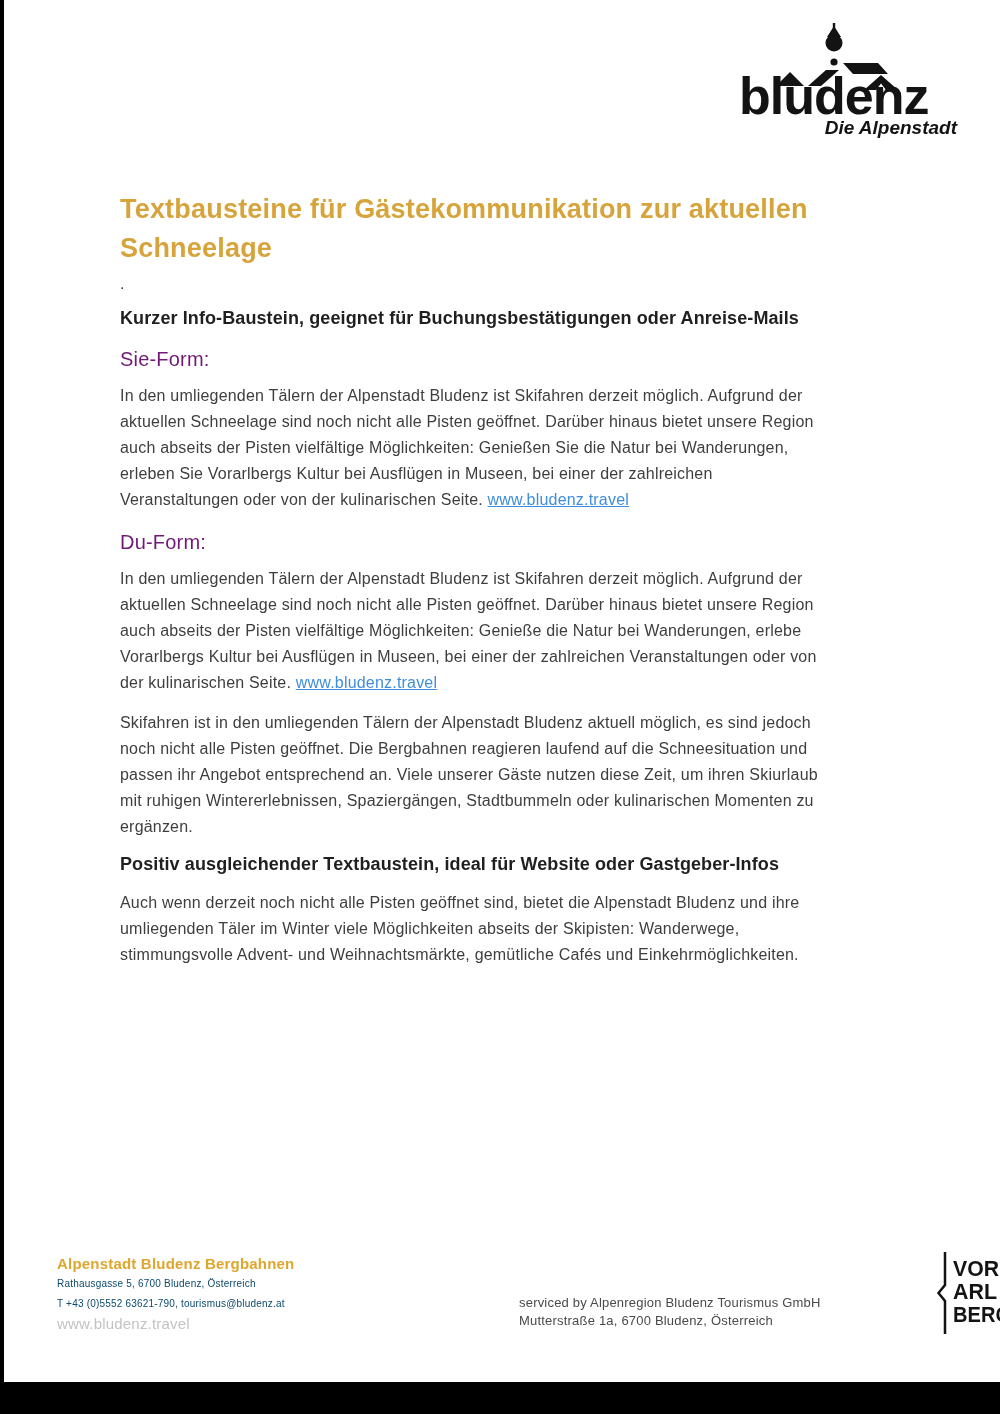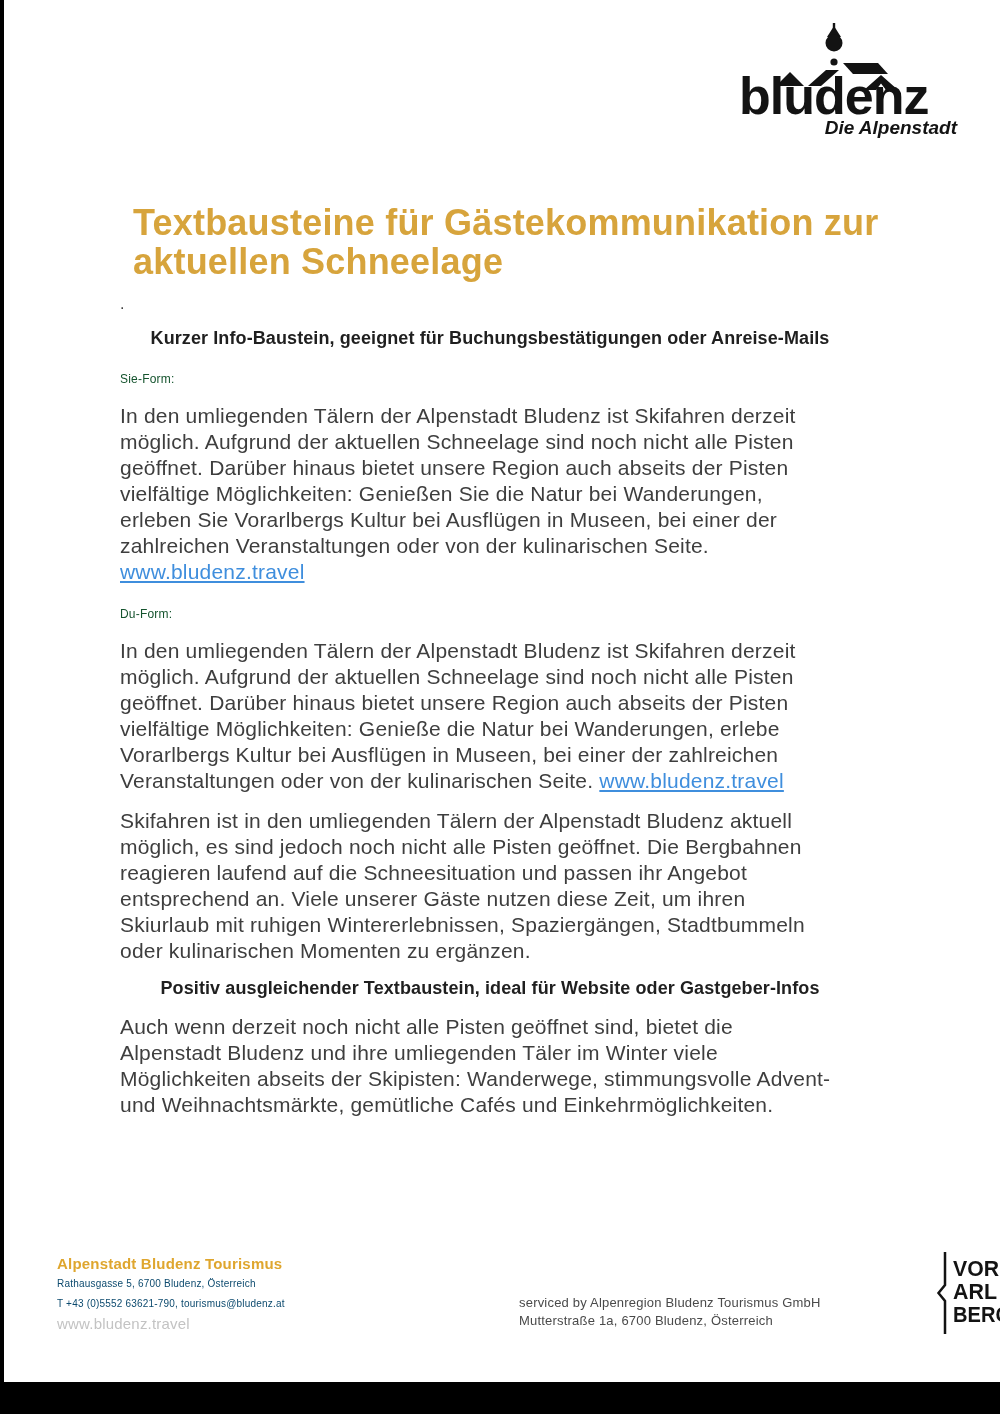--- a/index.html
+++ b/index.html
@@ -18,39 +18,39 @@
   
   .logo{position:absolute;top:22px;right:41px;width:220px;height:118px;}
   .logo svg{width:100%;height:100%;}
   .logo-word{font-weight:bold;font-size:52px;letter-spacing:-1px;fill:#131313;}
   .logo-tag{font-weight:bold;font-style:italic;font-size:19px;fill:#131313;}
   .sky{fill:#131313;}
   .finial{stroke:#131313;stroke-width:2.4;}
   
   .content{position:absolute;left:116px;top:190px;width:740px;}
   h1{
-    margin:13px;width:750px;
-    font-size:36px;line-height:39px;font-weight:bold;
+    margin:0;width:750px;
+    font-size:27px;line-height:39px;font-weight:bold;
     color:#D7A43C;letter-spacing:0.2px;
   }
   .stray-dot{margin-top:6px;height:20px;font-size:16px;color:#3d3d3d;line-height:20px;}
   h2{
     margin:12px 0 0 0;width:740px;
     font-size:18px;line-height:24px;font-weight:bold;
-    color:#1f1f1f;letter-spacing:0.1px;text-align:center;
+    color:#1f1f1f;letter-spacing:0.1px;
   }
   h2.gap-lg30{margin-top:30px;}
   h2.gap-lg42{}
   .form-label{
     margin:17px 0 0 0;
-    font-size:12px;line-height:24px;color:#14532d;letter-spacing:0.2px;
+    font-size:20px;line-height:24px;color:#701a75;letter-spacing:0.2px;
   }
   p.body{
     margin:12px 0 0 0;width:712px;
-    font-size:21px;line-height:26px;color:#3e3e3e;letter-spacing:0.2px;
+    font-size:16px;line-height:26px;color:#3e3e3e;letter-spacing:0.2px;
     font-weight:normal;
   }
   p.body.after-h2{margin-top:14px;}
   a.link{color:#3F8EDD;text-decoration:underline;cursor:pointer;}
   
   .f-left{position:absolute;left:53px;top:1254px;width:420px;}
   .f-org{font-size:15px;line-height:20px;font-weight:bold;color:#DFA62E;letter-spacing:0.2px;}
   .f-line{font-size:10px;line-height:20px;color:#0c4a6e;letter-spacing:0.2px;}
   .f-web{font-size:15px;line-height:20px;color:#c3c3c3;letter-spacing:0.2px;}
   .f-serviced{position:absolute;left:515px;top:1294px;width:340px;
@@ -94,21 +94,21 @@
     <p class="form-label">Du-Form:</p>
     <p class="body"><span>In den umliegenden Tälern der Alpenstadt Bludenz ist Skifahren derzeit möglich. Aufgrund der aktuellen Schneelage sind noch nicht alle Pisten geöffnet. Darüber hinaus bietet unsere Region auch abseits der Pisten vielfältige Möglichkeiten: Genieße die Natur bei Wanderungen, erlebe Vorarlbergs Kultur bei Ausflügen in Museen, bei einer der zahlreichen Veranstaltungen oder von der kulinarischen Seite.</span> <a class="link">www.bludenz.travel</a></p>
 
     <p class="body after-h2">Skifahren ist in den umliegenden Tälern der Alpenstadt Bludenz aktuell möglich, es sind jedoch noch nicht alle Pisten geöffnet. Die Bergbahnen reagieren laufend auf die Schneesituation und passen ihr Angebot entsprechend an. Viele unserer Gäste nutzen diese Zeit, um ihren Skiurlaub mit ruhigen Wintererlebnissen, Spaziergängen, Stadtbummeln oder kulinarischen Momenten zu ergänzen.</p>
 
     <h2 class="gap-lg42">Positiv ausgleichender Textbaustein, ideal für Website oder Gastgeber-Infos</h2>
     <p class="body after-h2">Auch wenn derzeit noch nicht alle Pisten geöffnet sind, bietet die Alpenstadt Bludenz und ihre umliegenden Täler im Winter viele Möglichkeiten abseits der Skipisten: Wanderwege, stimmungsvolle Advent- und Weihnachtsmärkte, gemütliche Cafés und Einkehrmöglichkeiten.</p>
   </div>
 
   <div class="f-left">
-    <div class="f-org">Alpenstadt Bludenz Tourismus</div>
+    <div class="f-org">Alpenstadt Bludenz Bergbahnen</div>
     <div class="f-line">Rathausgasse 5, 6700 Bludenz, Österreich</div>
     <div class="f-line">T +43 (0)5552 63621-790, tourismus@bludenz.at</div>
     <div class="f-web">www.bludenz.travel</div>
   </div>
 
   <div class="f-serviced">
     <div>serviced by Alpenregion Bludenz Tourismus GmbH</div>
     <div>Mutterstraße 1a, 6700 Bludenz, Österreich</div>
   </div>
 

